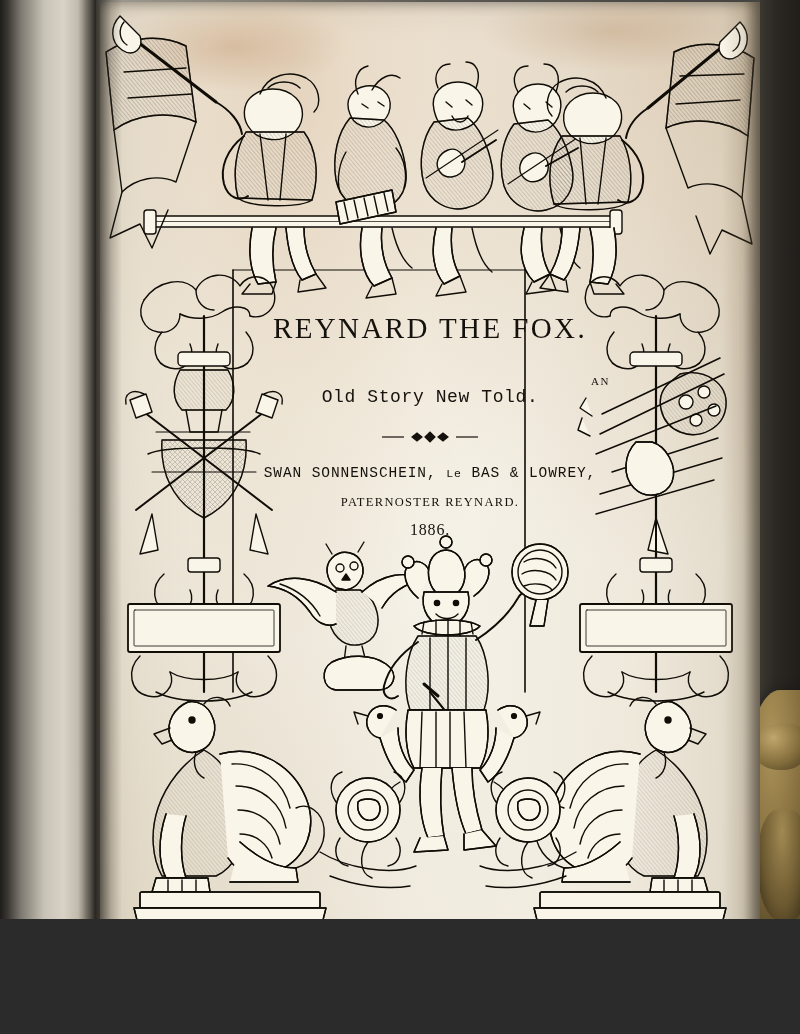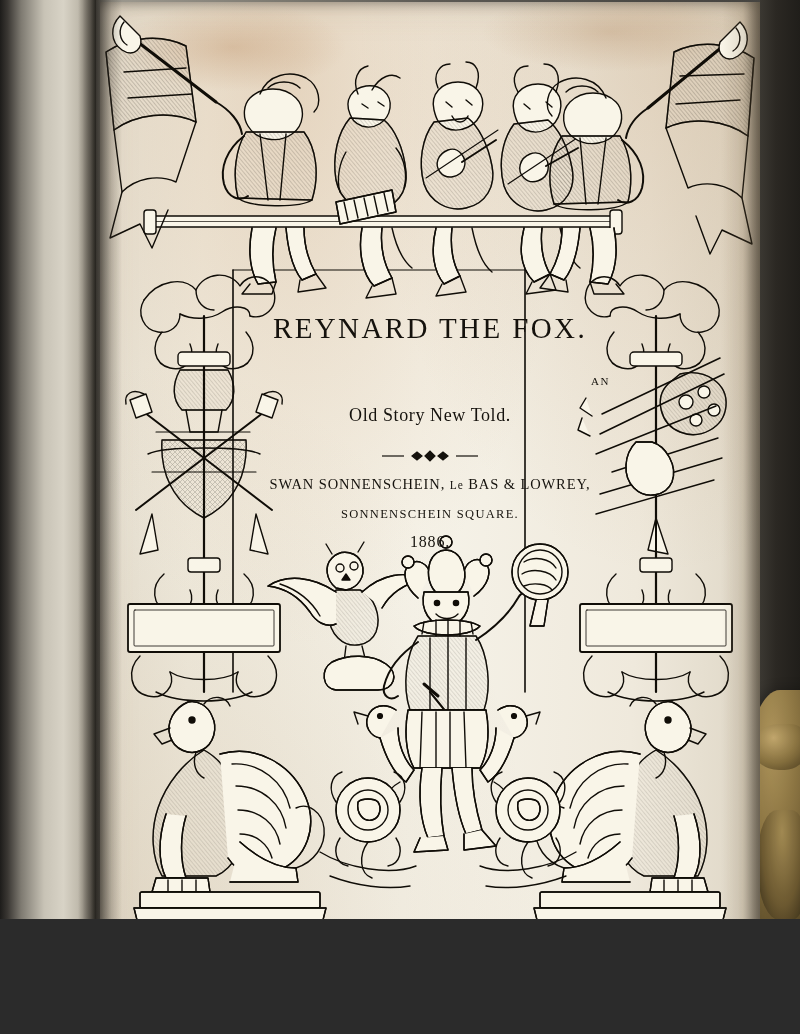--- a/index.html
+++ b/index.html
@@ -143,36 +143,35 @@
     white-space: nowrap;
   }
   .t-an {
     margin-top: 30px;
     font-size: 11px;
     letter-spacing: 1.6px;
     font-family: "Liberation Serif", serif;
     text-align: right;
   }
   .t-sub {
-    margin-top: 18px;
     font-size: 18px;
-    font-family: Liberation Serif, serif;
+    font-family: Liberation Mono, monospace;
     letter-spacing: 0.6px;
   }
   .t-rule {
     margin: 22px auto 0 auto;
     width: 96px;
     height: 12px;
     position: relative;
   }
   .t-pub {
-    margin-top: 16px;
+    margin-top: 24px;
     font-size: 14.5px;
     letter-spacing: 0.9px;
-    font-family: Liberation Serif, serif;
+    font-family: Liberation Mono, monospace;
     white-space: nowrap;
   }
   .t-pub .sc { font-size: 11.5px; }
   .t-addr {
     margin-top: 14px;
     font-size: 12.5px;
     letter-spacing: 1.3px;
     font-family: "Liberation Serif", serif;
   }
   .t-year {
@@ -647,21 +646,21 @@
             <path d="M43 6 l5 -5 l5 5 l-5 5 Z"></path>
             <path d="M56 6 l5 -4 l5 4 l-5 4 Z"></path>
           </g>
         </svg>
       </div>
       <div class="t-pub">
         <span>SWAN SONNENSCHEIN,</span>
         <span class="sc">Le</span>
         <span>BAS &amp; LOWREY,</span>
       </div>
-      <div class="t-addr">SONNENSCHEIN SQUARE.</div>
+      <div class="t-addr">PATERNOSTER REYNARD.</div>
       <div class="t-year">1886.</div>
     </div>
 
     <div class="paper-edge-right"></div>
   </div>
 
   <div class="gutter-shadow"></div>
 
 </div>
 

